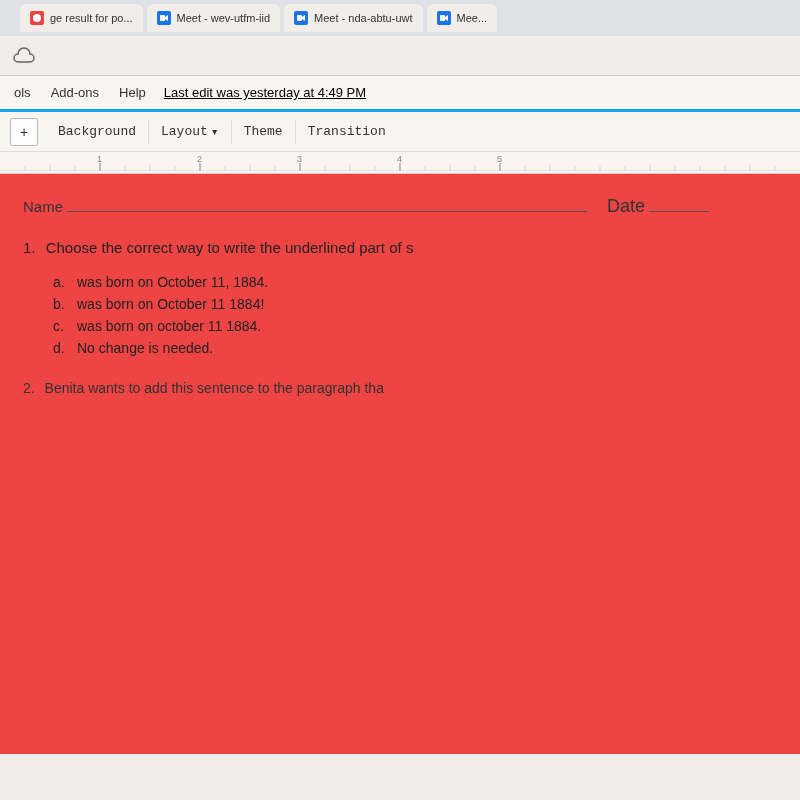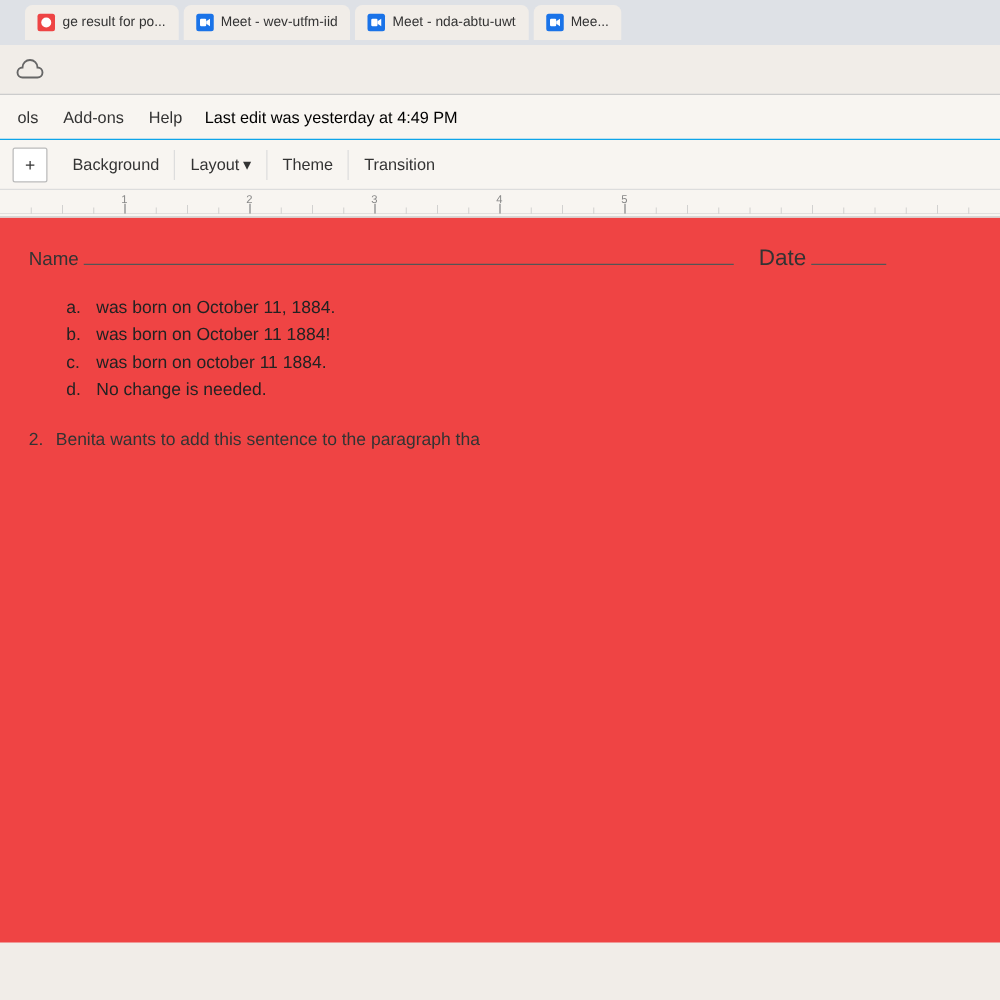--- a/index.html
+++ b/index.html
@@ -82,31 +82,32 @@
     }
 
     
     .menu-bar {
       background: #f8f5f1;
       height: 36px;
       display: flex;
       align-items: center;
       padding: 0 12px;
       gap: 16px;
-      border-bottom: 1px solid #0ea5e9;
+      border-bottom: 3px solid #0ea5e9;
       font-size: 13px;
       color: #333;
     }
 
     .menu-item {
       cursor: pointer;
       padding: 4px 2px;
     }
 
     .menu-item-link {
+      text-decoration: underline;
       color: #000;
       cursor: pointer;
     }
 
     
     .slides-toolbar {
       background: #f8f5f1;
       height: 40px;
       display: flex;
       align-items: center;
@@ -133,20 +134,21 @@
     .toolbar-btn {
       padding: 6px 10px;
       font-size: 13px;
       color: #333;
       cursor: pointer;
       display: flex;
       align-items: center;
       gap: 3px;
       border-radius: 3px;
       white-space: nowrap;
+      font-family: Liberation Mono, monospace;
     }
 
     .toolbar-separator {
       width: 1px;
       height: 24px;
       background: #ddd;
       margin: 0 2px;
     }
 
     
@@ -381,20 +383,24 @@
 <div class="content-area">
 
   <div class="name-date-row">
     <span class="name-label">Name</span>
     <div class="name-line"></div>
     <span class="date-label">Date</span>
     <div class="date-line"></div>
   </div>
 
   <div class="question-block">
+    <div class="question-text">
+      <span class="question-number">1.</span>
+      <span>Choose the correct way to write the underlined part of s</span>
+    </div>
 
 
     <div class="answer-choices">
       <div class="answer-choice">
         <span class="choice-letter">a.</span>
         <span>was born on October 11, 1884.</span>
       </div>
       <div class="answer-choice">
         <span class="choice-letter">b.</span>
         <span>was born on October 11 1884!</span>

